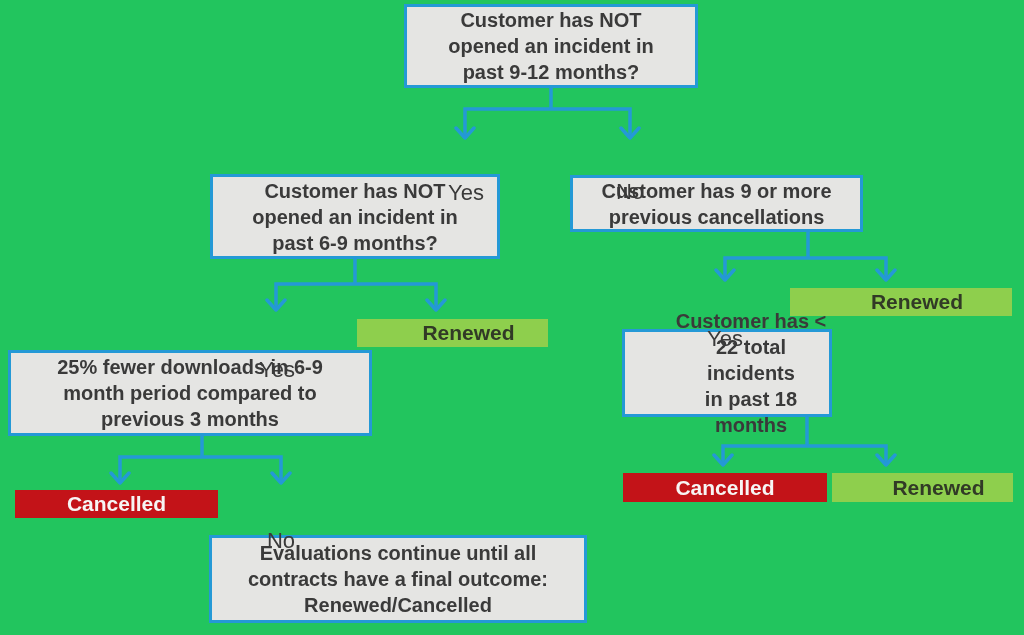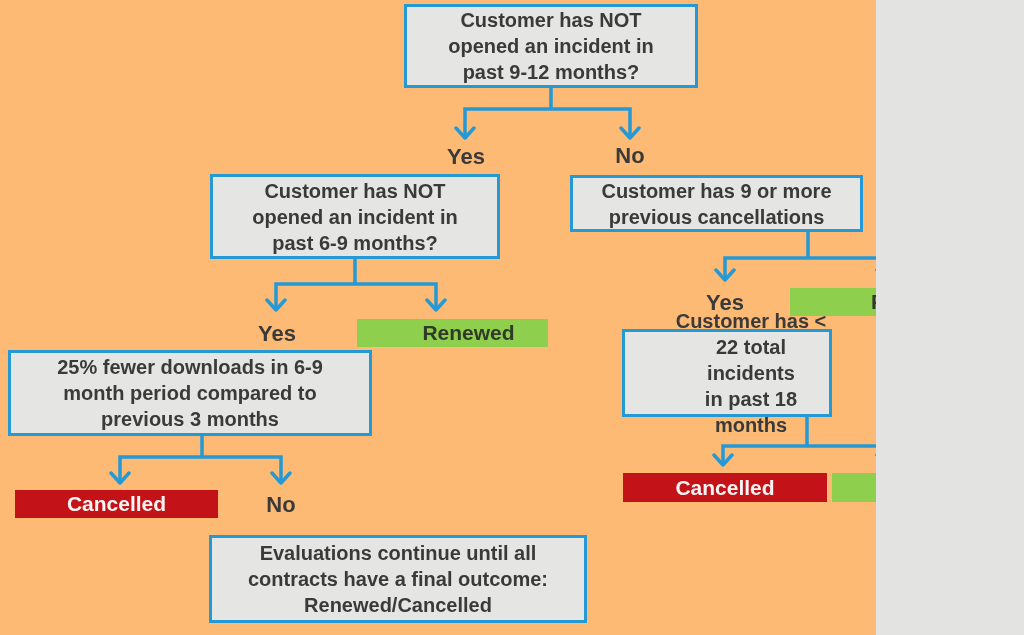--- a/index.html
+++ b/index.html
@@ -1,20 +1,20 @@
 <!DOCTYPE html>
 <html><head>
 <meta charset="utf-8">
 <style>
   html, body { margin: 0; padding: 0; background: #e3e3e1; }
   .stage {
     position: relative;
-    width: 876px;
+    width: 1024px;
     height: 635px;
-    background: #fdba74;
+    background: #22c55e;
     font-family: "Liberation Sans", sans-serif;
     overflow: hidden;
   }
   .connectors {
     position: absolute;
     left: 0; top: 0;
     width: 1024px; height: 635px;
     pointer-events: none;
   }
   .qbox {
@@ -28,25 +28,26 @@
     line-height: 26px;
     text-align: center;
     white-space: pre-line;
     display: flex;
     align-items: center;
     justify-content: center;
   }
   .blabel {
     position: absolute;
     color: #3a3a3a;
-    font-weight: bold;
+    font-weight: normal;
     font-size: 22px;
     text-align: center;
     width: 64px;
     margin-left: -32px;
+    margin-top: 36px;
   }
   .outcome {
     position: absolute;
     box-sizing: border-box;
     font-weight: bold;
     font-size: 21px;
     display: flex;
     align-items: center;
     justify-content: center;
   }

